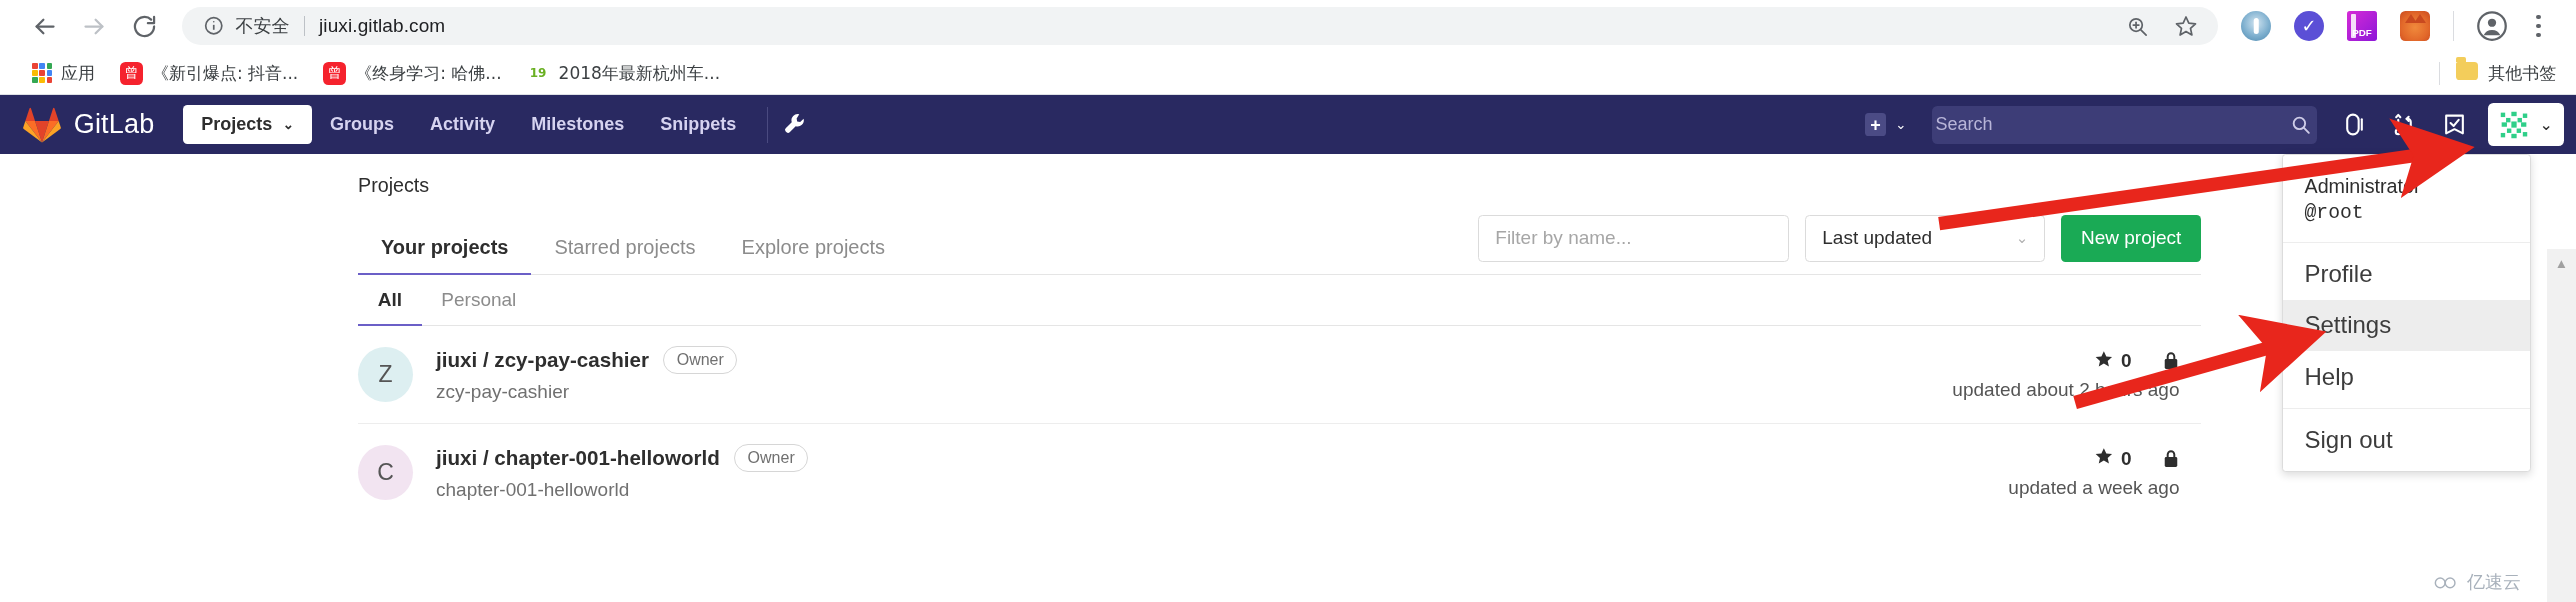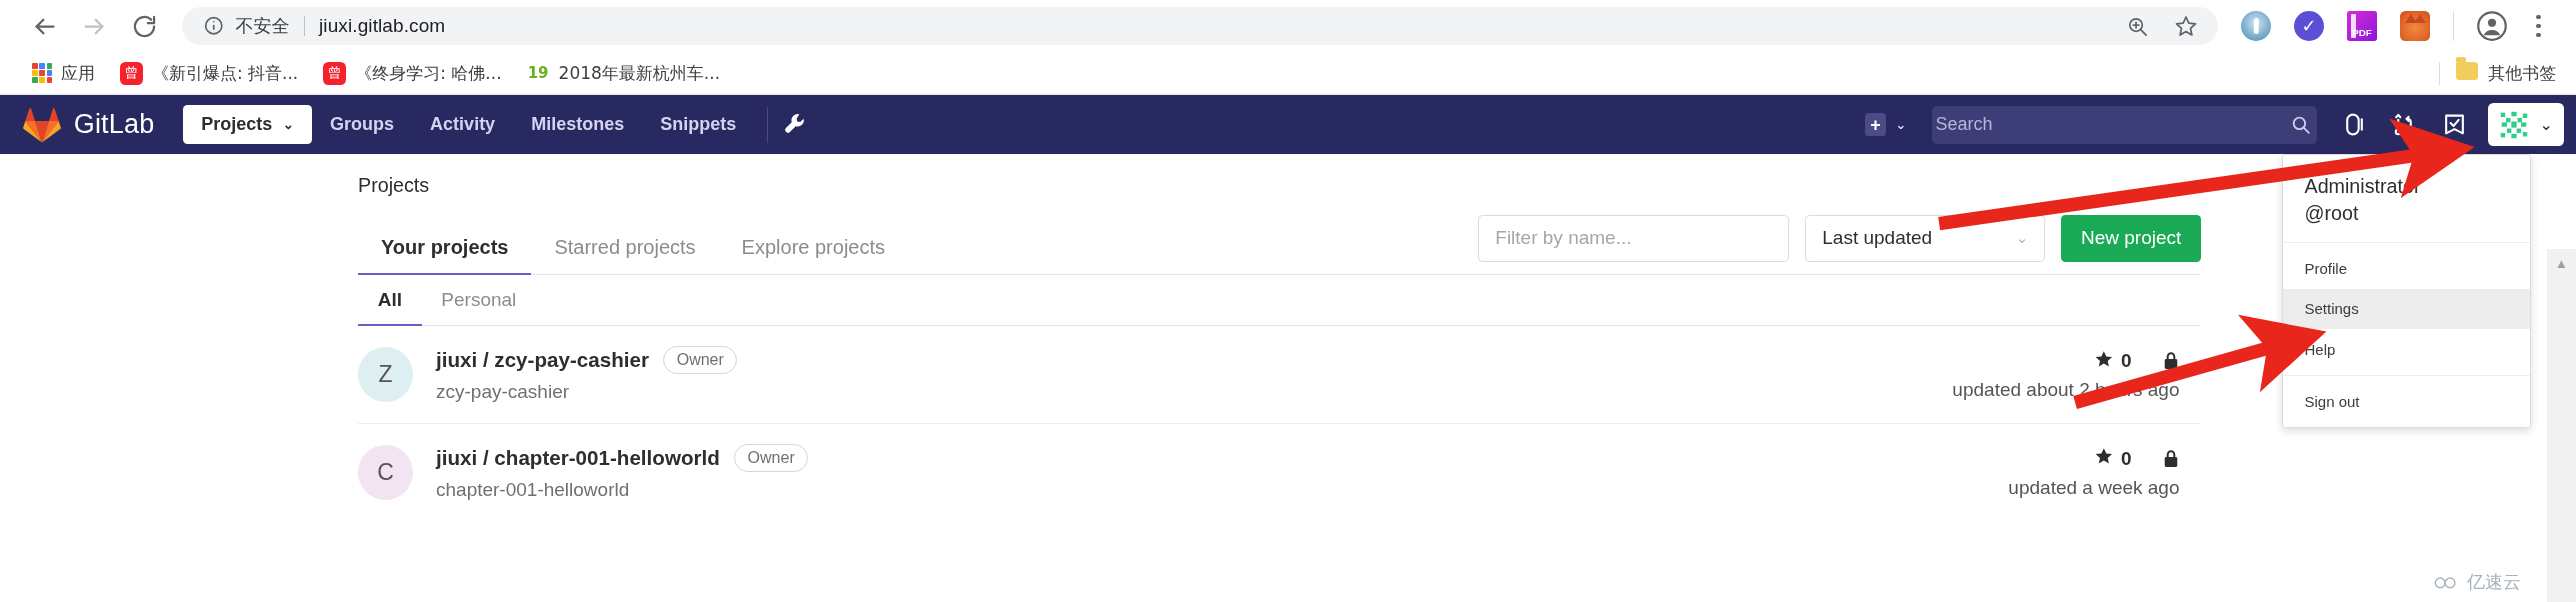--- a/index.html
+++ b/index.html
@@ -80,21 +80,21 @@
   }
   .bm { display:flex; align-items:center; gap:9px; padding: 0 12.5px; height:34px; white-space:nowrap;}
   .bm-label { font-size:17px; color:#3c4043; font-family:"DejaVu Sans", sans-serif; }
   .apps-grid { width:19.7px;height:19.7px; display:grid; grid-template-columns:repeat(3,1fr); grid-template-rows:repeat(3,1fr); gap:1.8px;}
   .apps-grid i{display:block;border-radius:0.9px;}
   .icon-red-sq {
     width:23px;height:23px;border-radius:5.4px;background:#f5222d;
     display:flex;align-items:center;justify-content:center;
     color:#fff;font-size:13.4px;font-family:"DejaVu Sans",sans-serif;line-height:1;
   }
-  .icon-green-19 { width:23px;height:23px; color:#6ab023; font-weight:bold; font-size:15px; display:flex;align-items:center;justify-content:center;font-family:"DejaVu Sans",sans-serif;}
+  .icon-green-19 { width:23px;height:23px; color:#6ab023; font-weight:bold; font-size:12px; display:flex;align-items:center;justify-content:center;font-family:"DejaVu Sans",sans-serif;}
   .bm-right { margin-left:auto; display:flex; align-items:flex-start; gap:0; }
   .bm-vsep { width:0.9px;height:23px;background:#dadce0;margin-right:16px;}
   .folder-ic { width:21.5px;height:18px;background:#f3cd5b;border-radius:1.8px 3.6px 3.6px 3.6px; position:relative; margin-right:10.7px;}
   .folder-ic::before{content:"";position:absolute;left:0;top:-4.5px;width:9.8px;height:4.5px;background:#f3cd5b;border-radius:1.8px 1.8px 0 0;}
 
   
   .gl-nav {
     height: 59px;
     background: #292961;
     display:flex;
@@ -198,24 +198,24 @@
 
   
   .user-dd {
     position:absolute; top:154px; right:45px; width:249px;
     background:#fff; border:0.9px solid #dcdcdc; border-radius:3.6px;
     box-shadow: 0 2.7px 9px rgba(0,0,0,.14);
     z-index: 30;
   }
   .dd-head { padding: 18px 21.5px 16px 21.5px; border-bottom:0.9px solid #ededed;}
   .dd-name{ font-size:19.7px;color:#2e2e2e; line-height:1.35;}
-  .dd-handle{ font-size:19.7px;color:#2e2e2e; line-height:1.35;}
+  .dd-handle{ font-size:19.7px;color:#2e2e2e; line-height:1.35;font-family:Liberation Mono, monospace;}
   .dd-group { border-bottom:0.9px solid #ededed; padding: 5.4px 0;}
   .dd-group:last-child{border-bottom:none;}
-  .dd-item { font-size:15px; color:#3c3c3c; padding: 11.6px 21.5px; white-space:nowrap;}
+  .dd-item { font-size:24px; color:#3c3c3c; padding: 11.6px 21.5px; white-space:nowrap;}
   .dd-item.hl { background:#ededed; }
 
   
   .arrows { position:absolute; inset:0; pointer-events:none; z-index:40; }
 
   
   .vscroll {
     position:absolute; top:95px; right:0; width:29px; bottom:0;
     background:#f1f1f1; z-index:20;
   }

